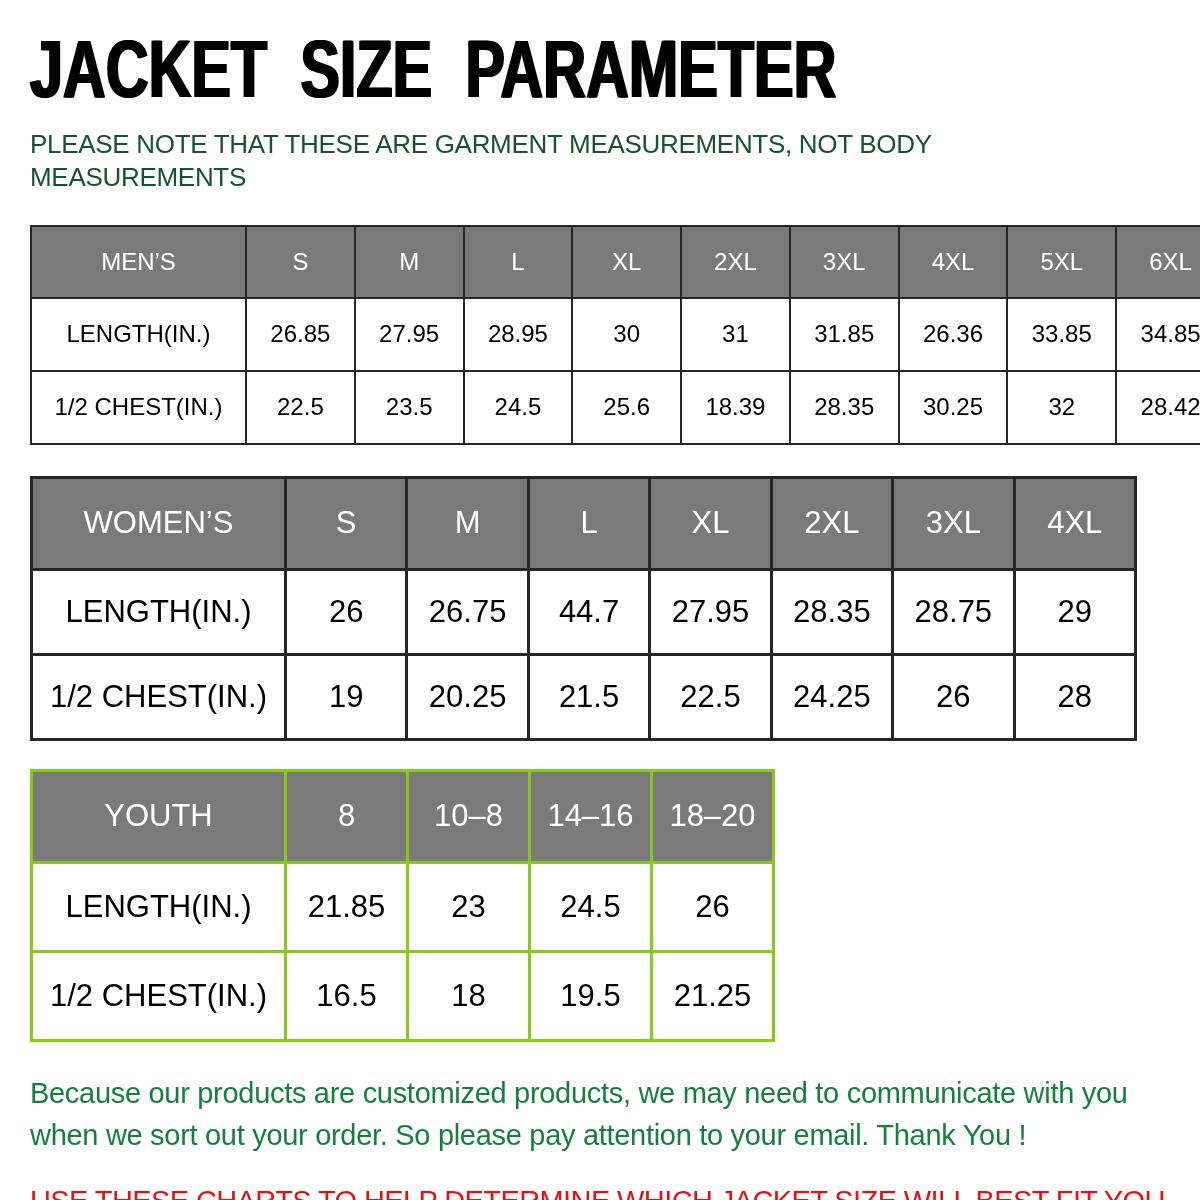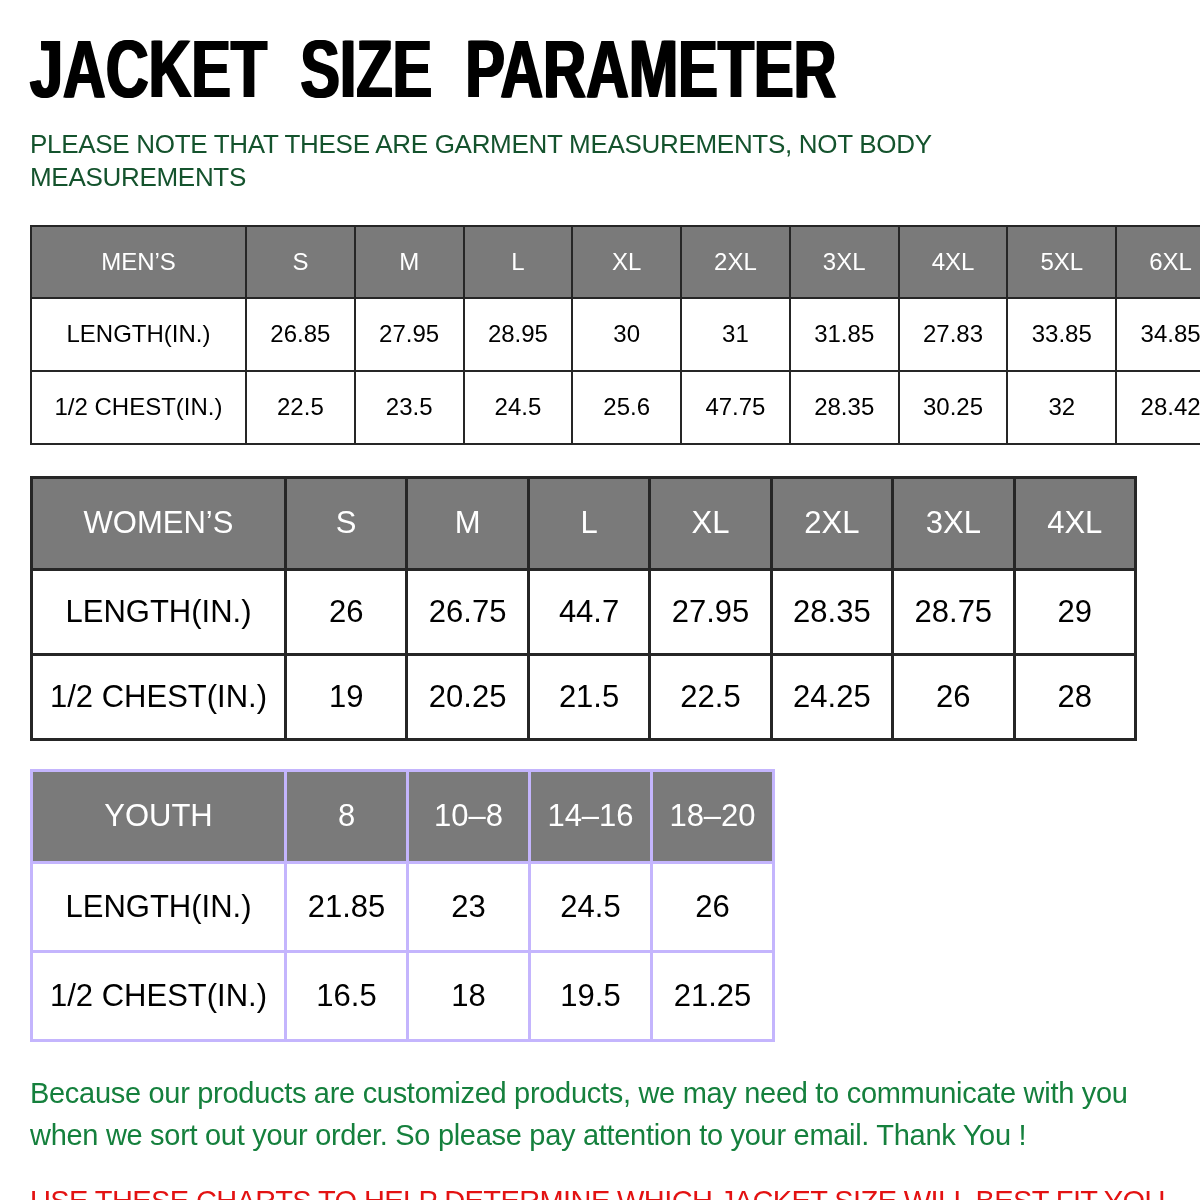--- a/index.html
+++ b/index.html
@@ -54,21 +54,21 @@
 
   
   .tbl-womens { width: 1107px; margin-top: 31px; font-size: 31px; border-radius: 19px; }
   .tbl-womens th, .tbl-womens td { border: 3px solid #262626; }
   .tbl-womens .c0 { width: 254px; }
   .tbl-womens thead tr { height: 92px; }
   .tbl-womens tbody tr { height: 85px; }
 
   
   .tbl-youth { width: 745px; margin-top: 28px; font-size: 31px; }
-  .tbl-youth th, .tbl-youth td { border: 3px solid #c4b5fd; }
+  .tbl-youth th, .tbl-youth td { border: 3px solid #84cc16; }
   .tbl-youth .c0 { width: 254px; }
   .tbl-youth thead tr { height: 92px; }
   .tbl-youth tbody tr { height: 89px; }
 
   .footer-para {
     margin-top: 30px;
     max-width: 1145px;
     color: #15803d;
     font-size: 29px;
     line-height: 1.47;
@@ -119,31 +119,31 @@
     </thead>
     <tbody>
       <tr>
         <td>LENGTH(IN.)</td>
         <td>26.85</td>
         <td>27.95</td>
         <td>28.95</td>
         <td>30</td>
         <td>31</td>
         <td>31.85</td>
-        <td>27.83</td>
+        <td>26.36</td>
         <td>33.85</td>
         <td>34.85</td>
       </tr>
       <tr>
         <td>1/2 CHEST(IN.)</td>
         <td>22.5</td>
         <td>23.5</td>
         <td>24.5</td>
         <td>25.6</td>
-        <td>47.75</td>
+        <td>18.39</td>
         <td>28.35</td>
         <td>30.25</td>
         <td>32</td>
         <td>28.42</td>
       </tr>
     </tbody>
   </table>
 
 <table class="tbl-womens">
     <colgroup>

